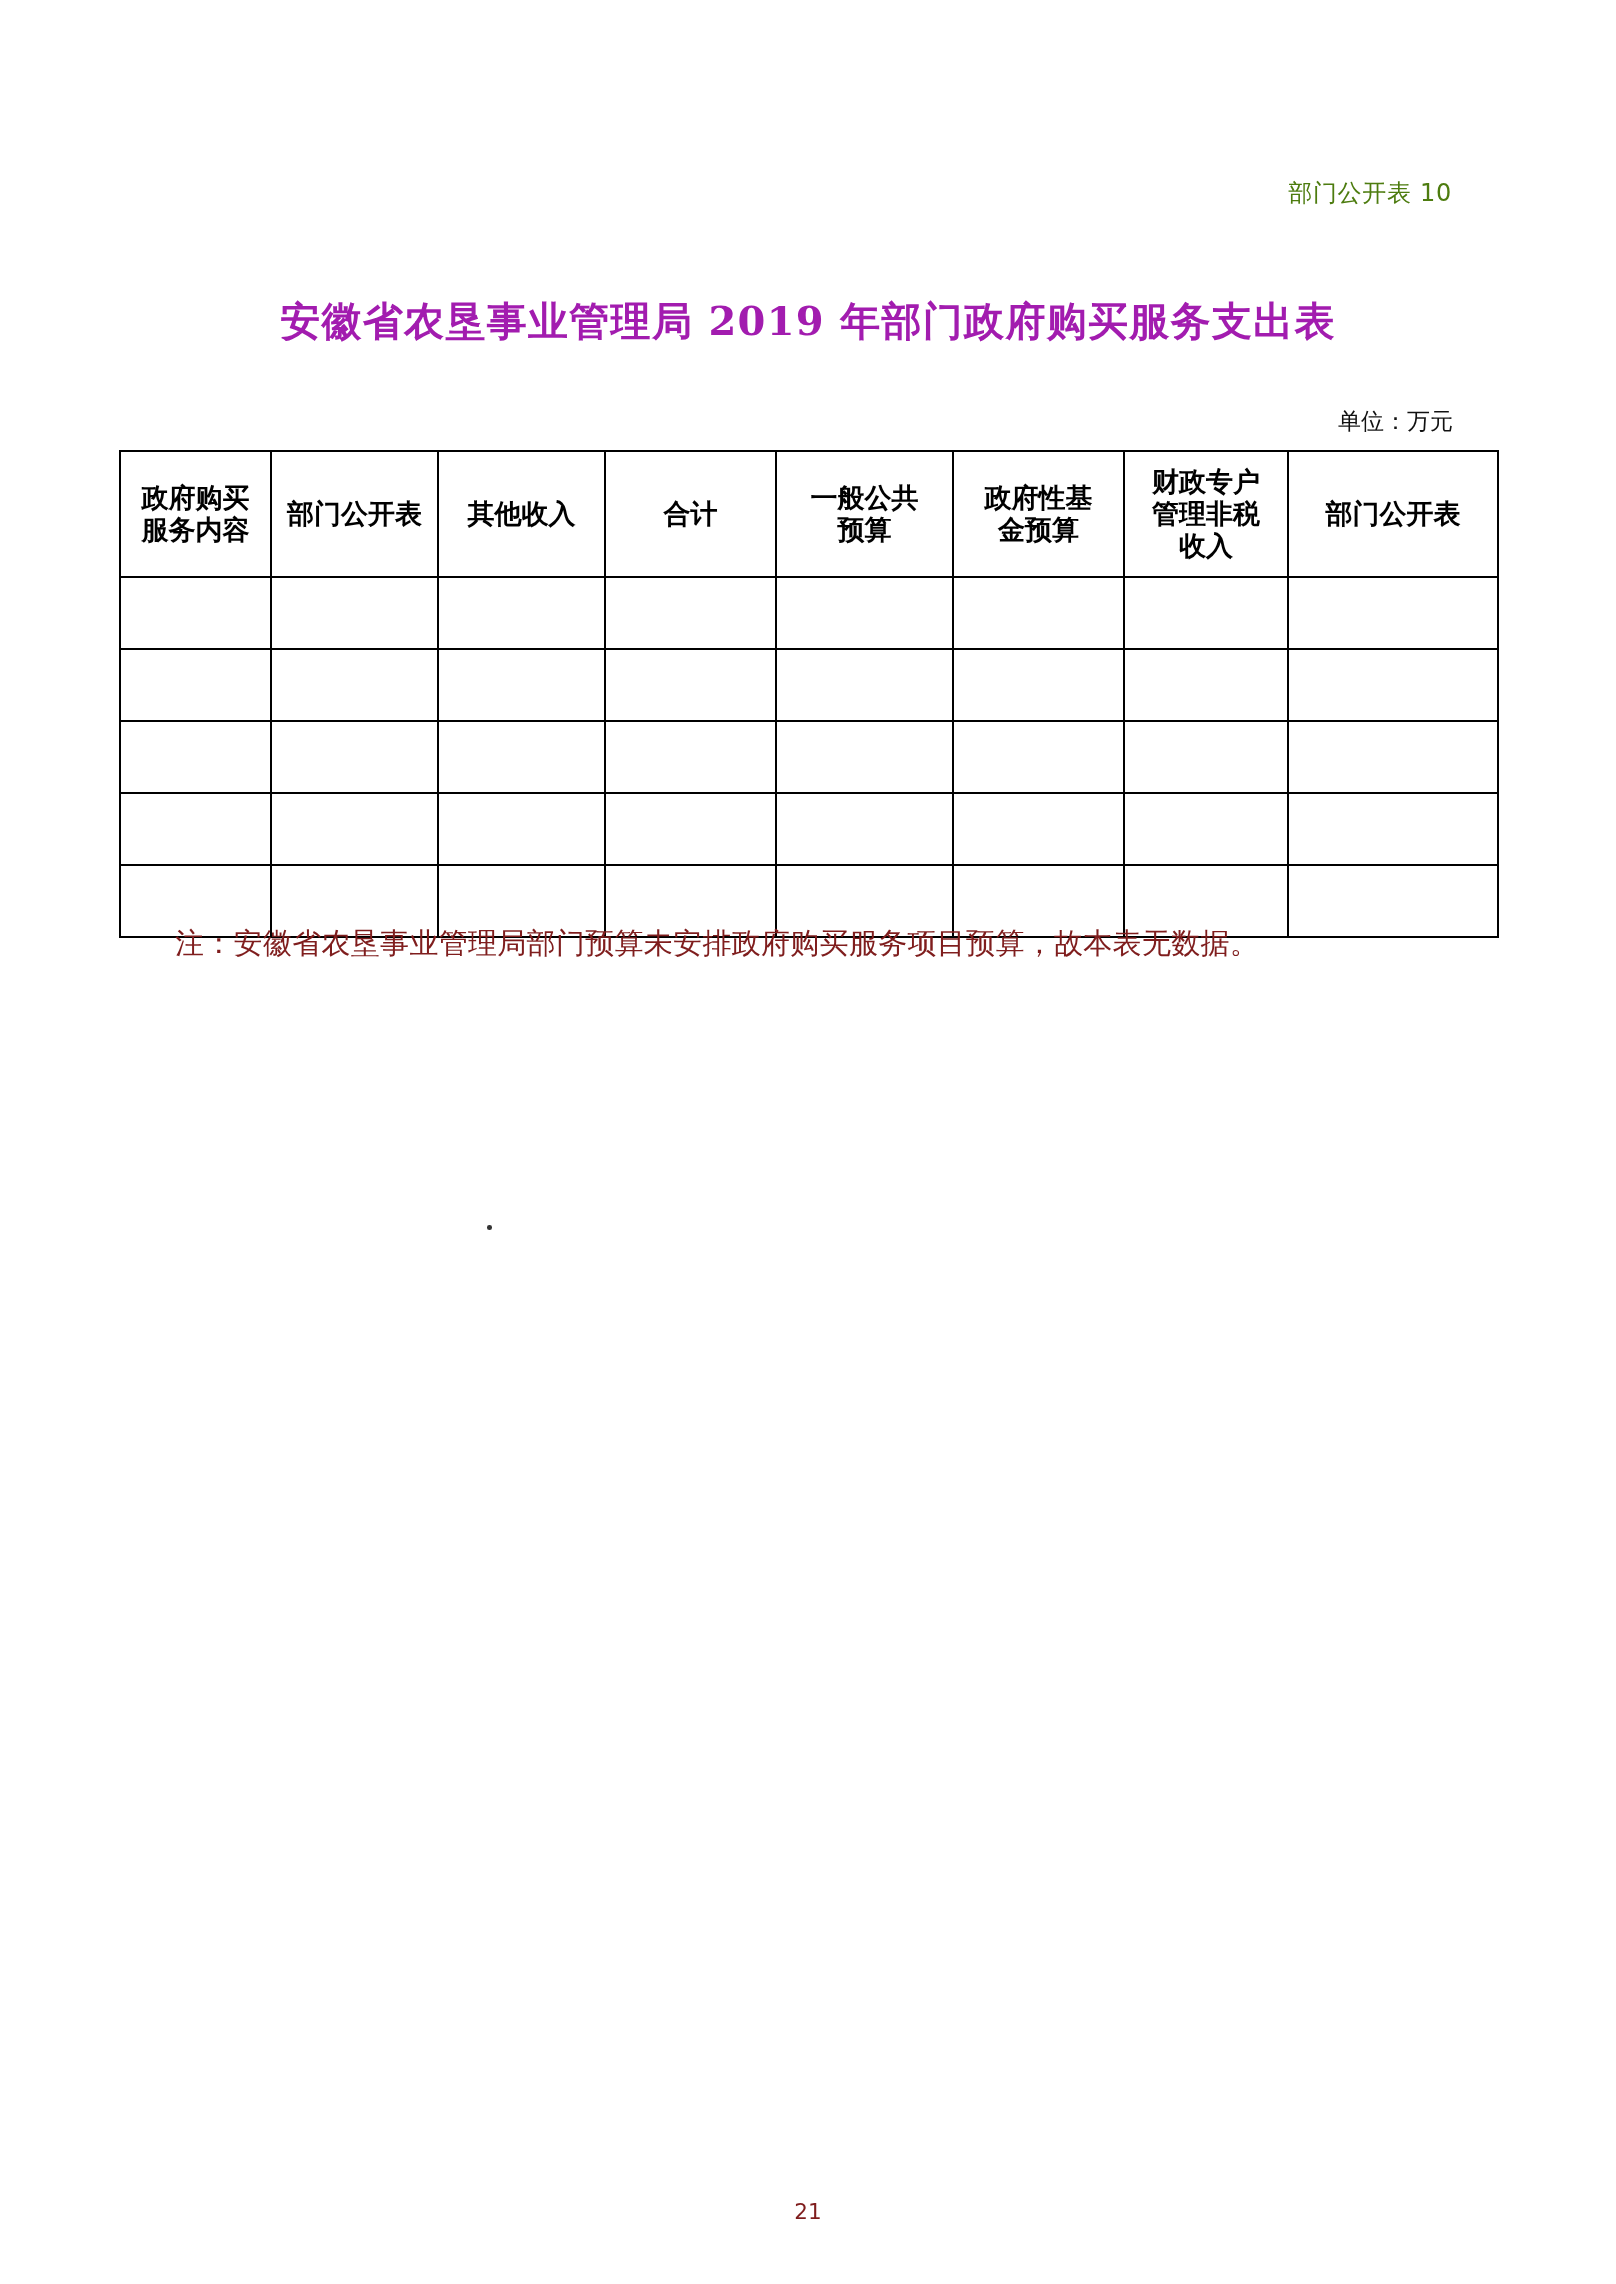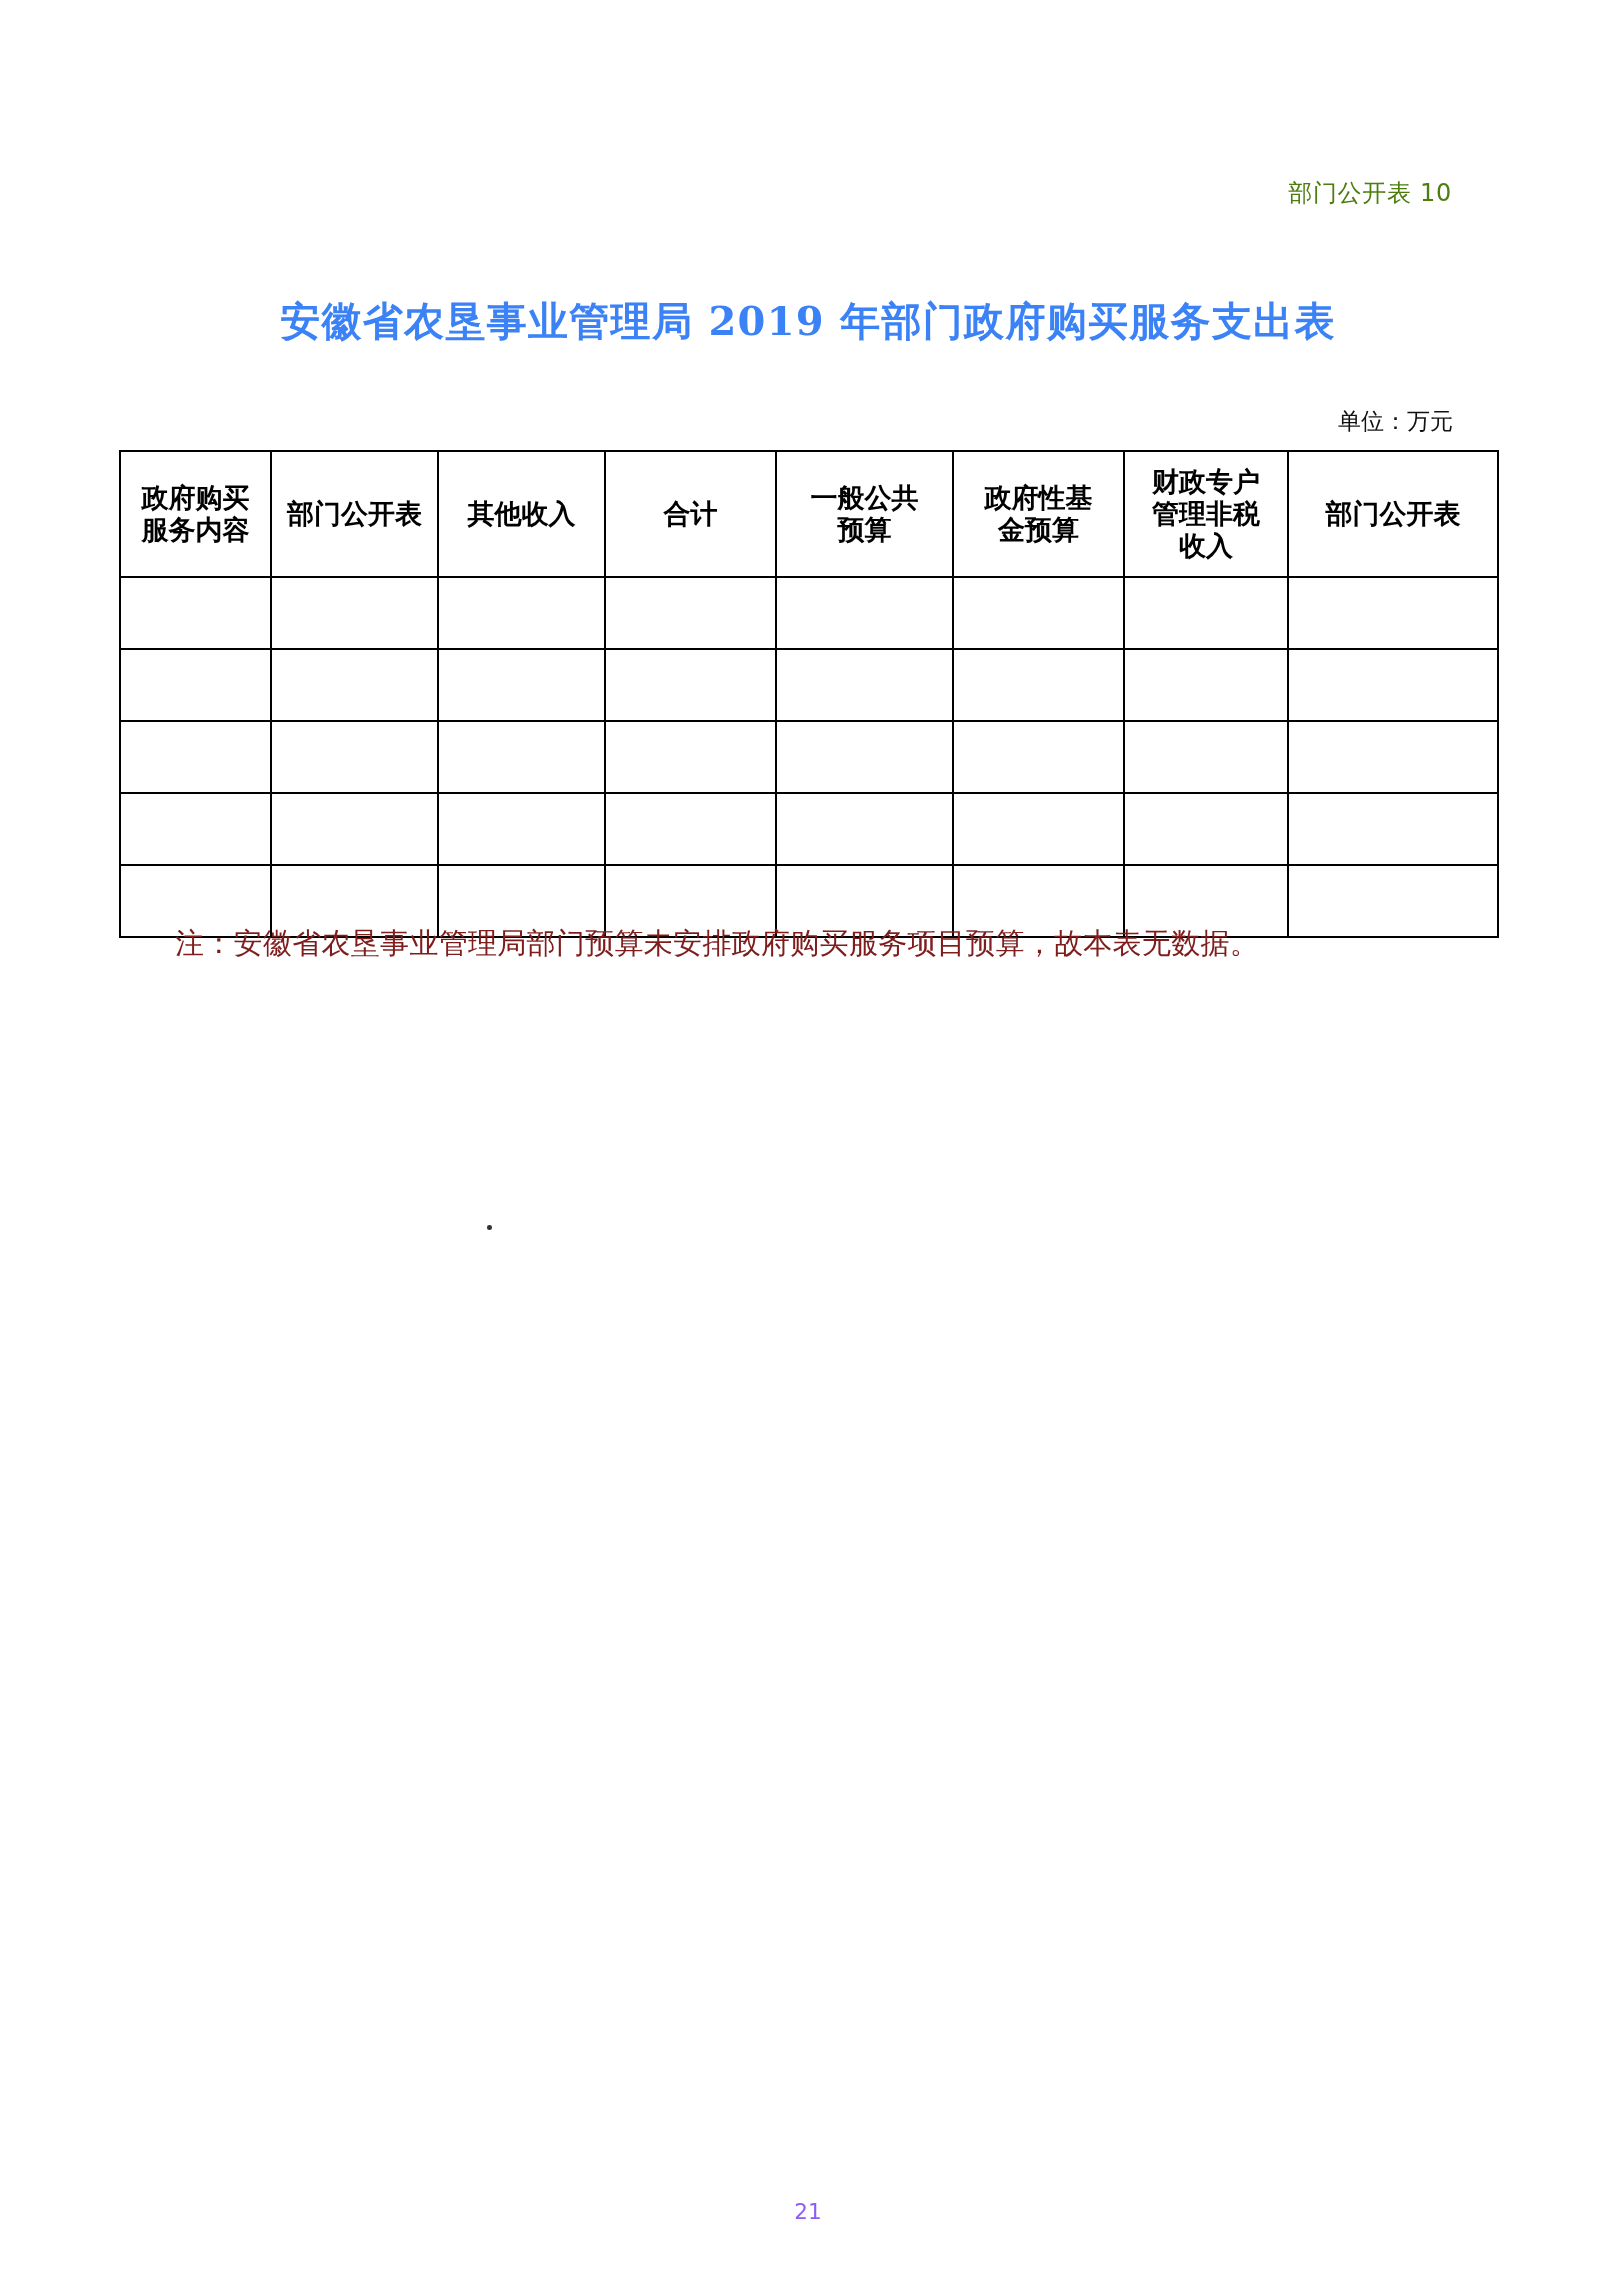--- a/index.html
+++ b/index.html
@@ -38,21 +38,21 @@
   .doc-title {
     position: absolute;
     top: 294px;
     left: 0;
     width: 1616px;
     text-align: center;
     font-family: "DejaVu Serif", "Liberation Serif", serif;
     font-weight: bold;
     font-size: 40px;
     letter-spacing: 1.3px;
-    color: #3b82f6;
+    color: #a21caf;
     white-space: nowrap;
   }
 
   
   .unit-line {
     position: absolute;
     top: 406px;
     right: 163px;
     font-family: "DejaVu Sans", "Liberation Sans", sans-serif;
     font-size: 23px;
@@ -118,21 +118,21 @@
 
   
   .page-number {
     position: absolute;
     bottom: 60px;
     left: 0;
     width: 1616px;
     text-align: center;
     font-family: "DejaVu Sans", "Liberation Sans", sans-serif;
     font-size: 21.5px;
-    color: #8b5cf6;
+    color: #7f1d1d;
   }
 </style>
 </head>
 <body>
 
 <div class="page">
 
   <div class="header-tag">部门公开表 10</div>
 
   <div class="doc-title">安徽省农垦事业管理局 2019 年部门政府购买服务支出表</div>

